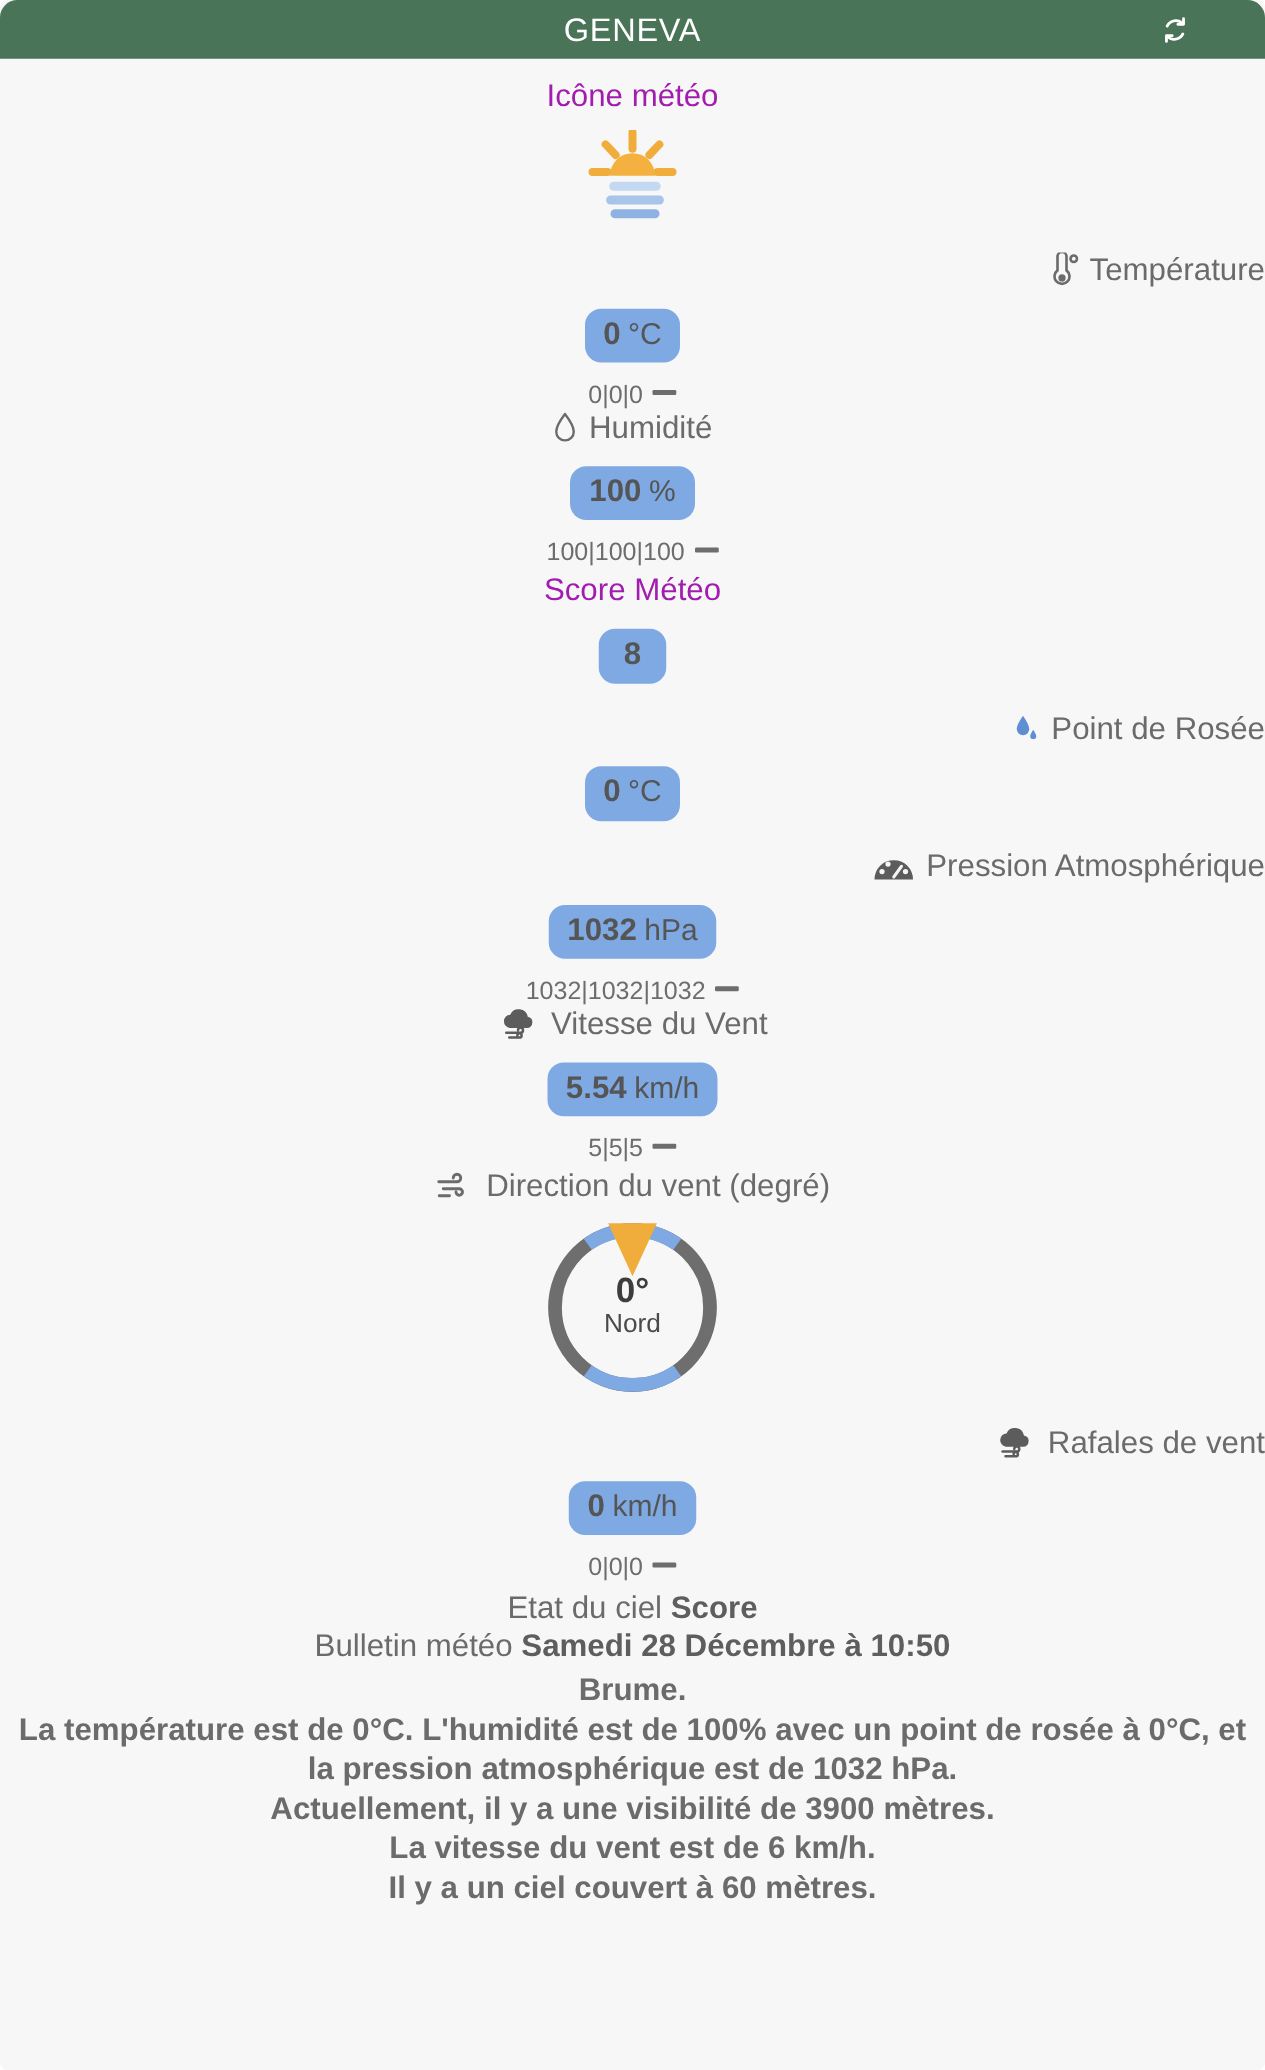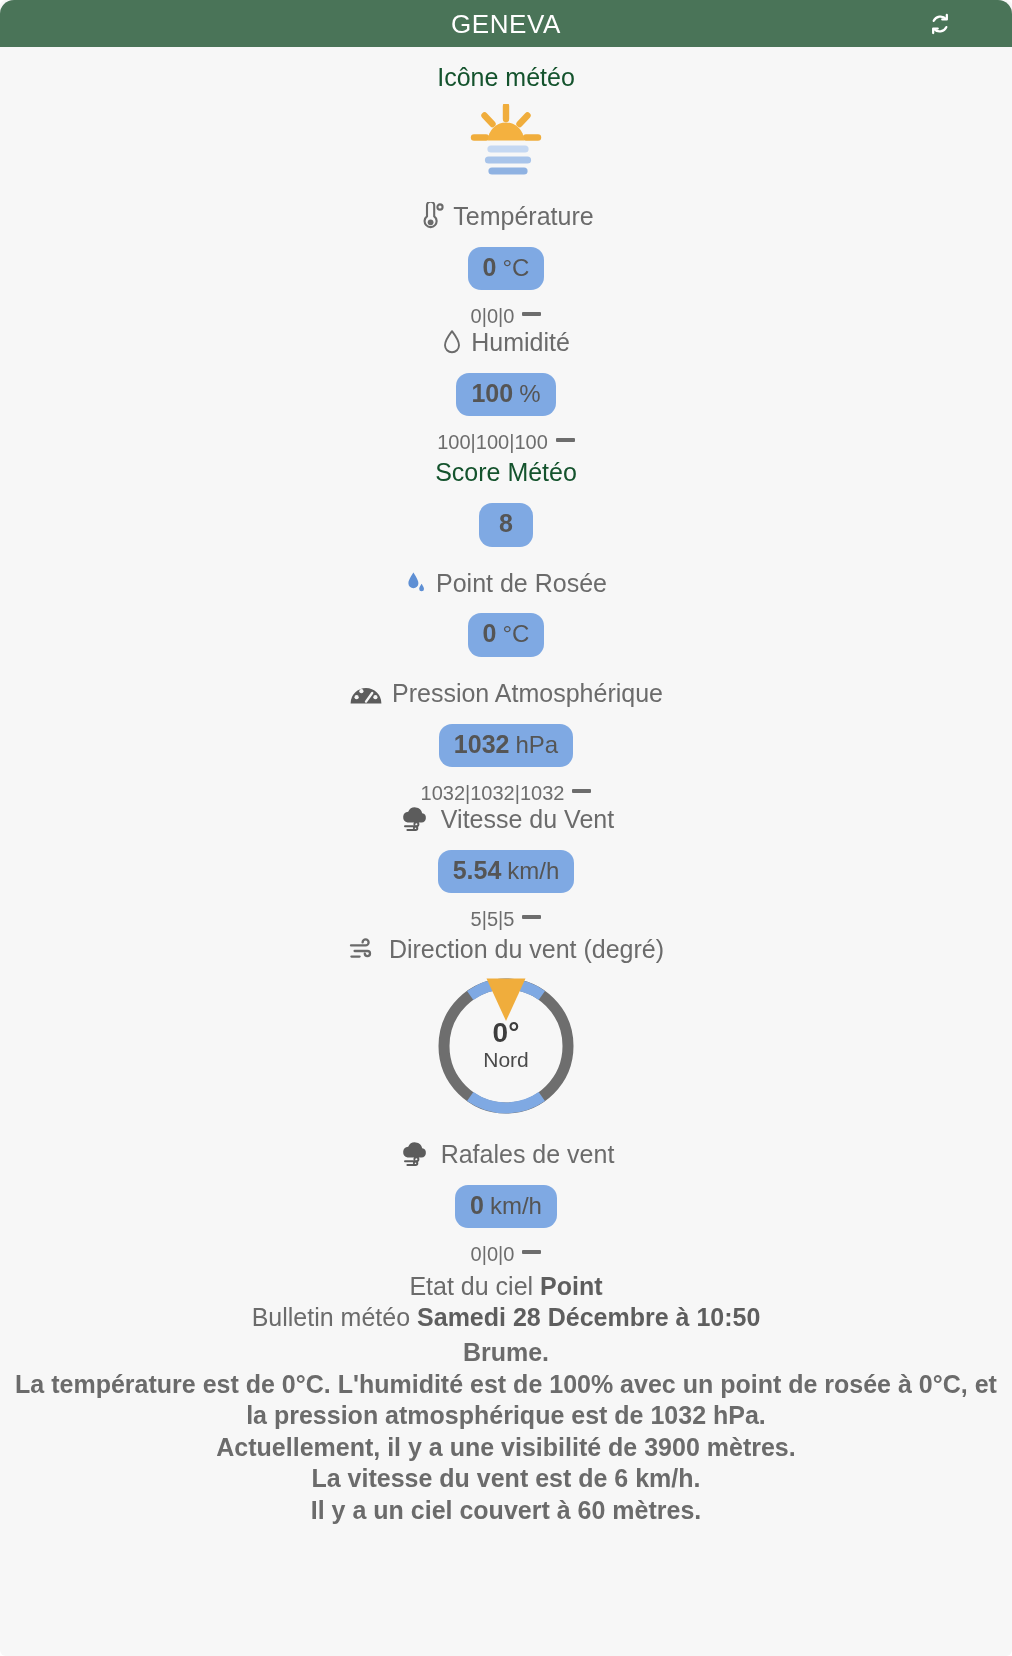--- a/index.html
+++ b/index.html
@@ -71,21 +71,21 @@
     font-weight: 400;
     line-height: 1.15;
   }
   .section-label .lbl-icon {
     display: inline-flex;
     align-items: center;
     justify-content: center;
     flex: none;
   }
   .plain-label {
-    color: #14532d;
+    color: #a21caf;
     font-size: 25px;
     font-weight: 400;
     line-height: 1.15;
   }
 
   .badge-row { display: flex; justify-content: center; }
   .badge {
     display: inline-flex;
     align-items: baseline;
     justify-content: center;
@@ -121,21 +121,21 @@
     height: 4px;
     background: #6d6d6d;
     border-radius: 1px;
     position: relative;
     top: -2px;
   }
 
   
   .sp-icon-title   { margin-top: 13px; }
   .wx-icon-wrap    { margin-top: 12px; display:flex; justify-content:center; }
-  .sp-label        { margin-top: 22px; }
+  .sp-label        { margin-top: 22px; justify-content: flex-end; }
   .sp-badge        { margin-top: 16px; }
   .sp-minmax       { margin-top: 14px; }
 
   
   .compass-wrap {
     margin-top: 6px;
     display: flex;
     justify-content: center;
   }
   .compass {
@@ -357,21 +357,21 @@
 
           <polygon points="56.5,8.5 95.5,8.5 76,51" fill="#f0ad3c"></polygon>
         </svg>
         <div class="compass-center">
           <div class="compass-deg">0°</div>
           <div class="compass-dir">Nord</div>
         </div>
       </div>
     </div>
 
-    <div class="section-label" style="margin-top:18px;">
+    <div class="section-label" style="margin-top:18px;justify-content:flex-end;">
       <span class="lbl-icon">
         <svg width="34" height="26" viewBox="0 0 34 26" aria-hidden="true">
           <path d="M9.6 16.4a5.4 5.4 0 0 1 .6-10.7 7.4 7.4 0 0 1 14 1.6 4.6 4.6 0 0 1-.7 9.1z" fill="#5c5c5c"></path>
           <g stroke="#5c5c5c" stroke-width="2" stroke-linecap="round" fill="none">
             <path d="M7 20.2h11.4a2 2 0 1 0-2-2"></path>
             <path d="M9.4 24h8.2a1.7 1.7 0 1 0-1.7-1.7"></path>
           </g>
         </svg>
       </span>
       <span>Rafales de vent</span>
@@ -382,21 +382,21 @@
         <span class="unit">km/h</span>
       </span>
     </div>
     <div class="minmax sp-minmax">
       <span>0|0|0</span>
       <span class="trend-dash"></span>
     </div>
 
     <div class="summary-line" style="margin-top:5px;">
       <span>Etat du ciel</span>
-      <b>Point</b>
+      <b>Score</b>
     </div>
 
     <div class="summary-line">
       <span>Bulletin météo</span>
       <b>Samedi 28 Décembre à 10:50</b>
     </div>
 
     <div class="bulletin">
       <p>Brume.</p>
       <p>La température est de 0°C. L'humidité est de 100% avec un point de rosée à 0°C, et la pression atmosphérique est de 1032 hPa.</p>

